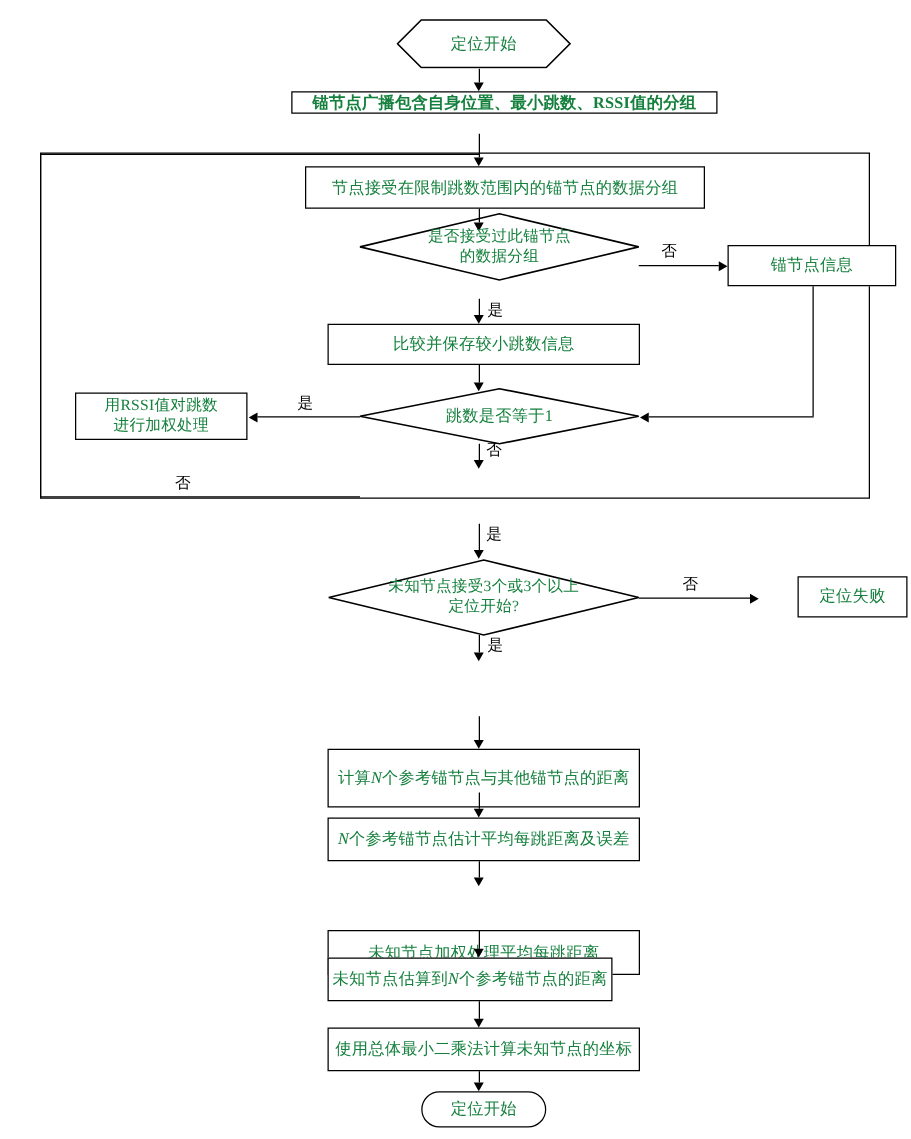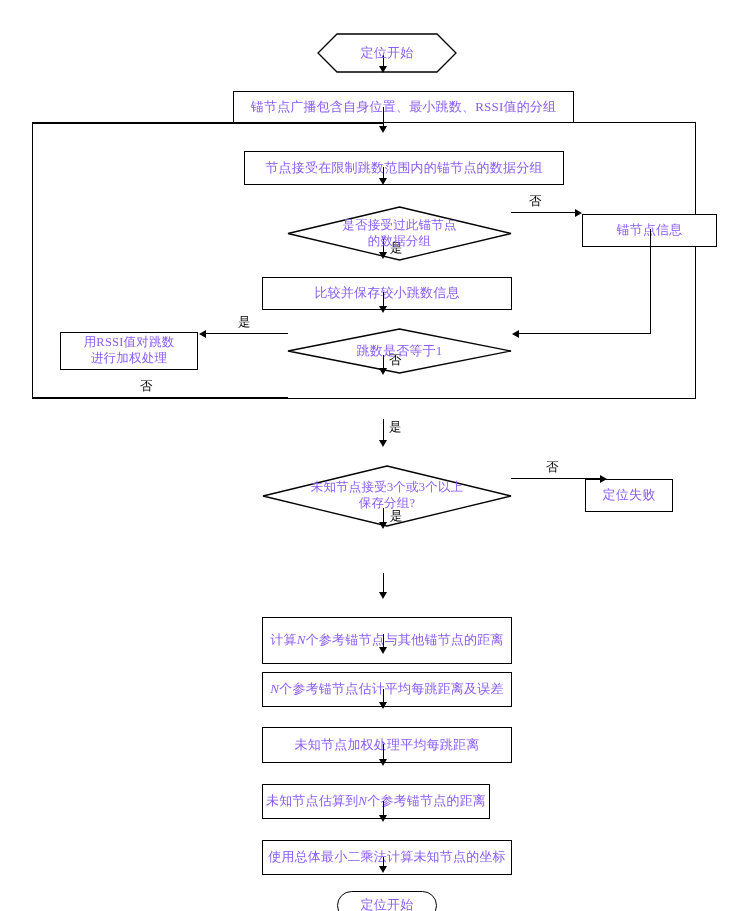--- a/index.html
+++ b/index.html
@@ -29,25 +29,24 @@
     pointer-events: none;
   }
   .node {
     position: absolute;
     box-sizing: border-box;
     display: flex;
     align-items: center;
     justify-content: center;
     text-align: center;
     background: #ffffff;
-    color: #8b5cf6;
+    color: #15803d;
     font-size: 13px;
     line-height: 1.25;
     letter-spacing: 0.2px;
-    margin-top: 18px;
   }
   .proc {
     border: 1px solid #000;
   }
   .term {
     border: 1px solid #000;
     border-radius: 16px;
   }
   .hex {
     border: none;
@@ -114,29 +113,29 @@
 
   <div id="frame"></div>
 
   <div class="node hex" style="left:317px; top:15px; width:140px; height:40px;">
     <svg class="hexshape" viewBox="0 0 140 40" preserveAspectRatio="none">
       <polygon points="20,1 120,1 139,20 120,39 20,39 1,20" fill="#ffffff" stroke="#000" stroke-width="1.3"></polygon>
     </svg>
     <span class="lbl">定位开始</span>
   </div>
 
-  <div class="node proc" style="left:233px; top:73px; width:341px; height:32px;">
+  <div class="node proc" style="left:233px; top:73px; width:341px; height:18px;font-weight:bold;">
     <span class="lbl">锚节点广播包含自身位置、最小跳数、RSSI值的分组</span>
   </div>
 
   <div class="node proc" style="left:244px; top:133px; width:320px; height:34px;">
     <span class="lbl">节点接受在限制跳数范围内的锚节点的数据分组</span>
   </div>
 
-  <div class="node dia" style="left:287px; top:188px; width:225px; height:55px; font-size:12.5px;">
+  <div class="node dia" style="left:287px; top:170px; width:225px; height:55px; font-size:12.5px;">
     <svg class="diashape" viewBox="0 0 225 55" preserveAspectRatio="none">
       <polygon points="112.5,1 224,27.5 112.5,54 1,27.5" fill="#ffffff" stroke="#000" stroke-width="1.3"></polygon>
     </svg>
     <span class="lbl">是否接受过此锚节点
 的数据分组</span>
   </div>
 
   <div class="node proc" style="left:582px; top:196px; width:135px; height:33px;">
     <span class="lbl">锚节点信息</span>
   </div>
@@ -156,37 +155,37 @@
     <span class="lbl">用RSSI值对跳数
 进行加权处理</span>
   </div>
 
 
   <div class="node dia" style="left:262px; top:447px; width:250px; height:62px; font-size:12.5px;">
     <svg class="diashape" viewBox="0 0 250 62" preserveAspectRatio="none">
       <polygon points="125,1 249,31 125,61 1,31" fill="#ffffff" stroke="#000" stroke-width="1.3"></polygon>
     </svg>
     <span class="lbl">未知节点接受3个或3个以上
-保存分组?</span>
-  </div>
-
-  <div class="node proc" style="left:585px; top:461px; width:88px; height:33px;">
+定位开始?</span>
+  </div>
+
+  <div class="node proc" style="left:638px; top:461px; width:88px; height:33px;">
     <span class="lbl">定位失败</span>
   </div>
 
 
   <div class="node proc" style="left:262px; top:599px; width:250px; height:47px;">
     <span class="lbl">计算<span class="it">N</span>个参考锚节点与其他锚节点的距离</span>
   </div>
 
   <div class="node proc" style="left:262px; top:654px; width:250px; height:35px;">
     <span class="lbl"><span class="it">N</span>个参考锚节点估计平均每跳距离及误差</span>
   </div>
 
-  <div class="node proc" style="left:262px; top:709px; width:250px; height:36px;">
+  <div class="node proc" style="left:262px; top:744px; width:250px; height:36px;">
     <span class="lbl">未知节点加权处理平均每跳距离</span>
   </div>
 
   <div class="node proc" style="left:262px; top:766px; width:228px; height:35px;">
     <span class="lbl">未知节点估算到<span class="it">N</span>个参考锚节点的距离</span>
   </div>
 
   <div class="node proc" style="left:262px; top:822px; width:250px; height:35px;">
     <span class="lbl">使用总体最小二乘法计算未知节点的坐标</span>
   </div>

